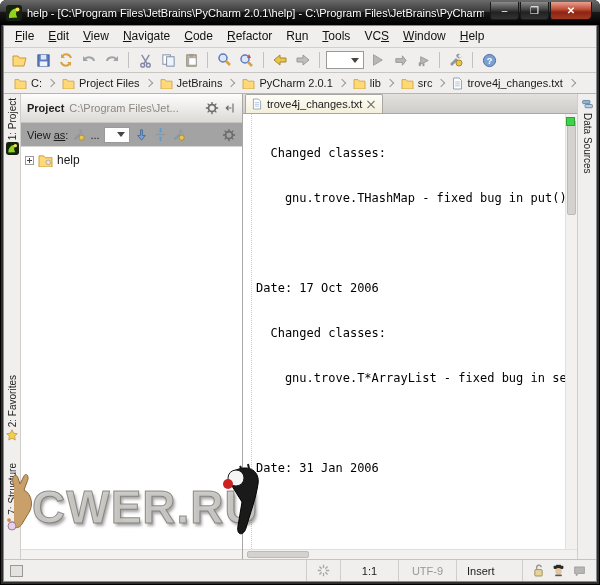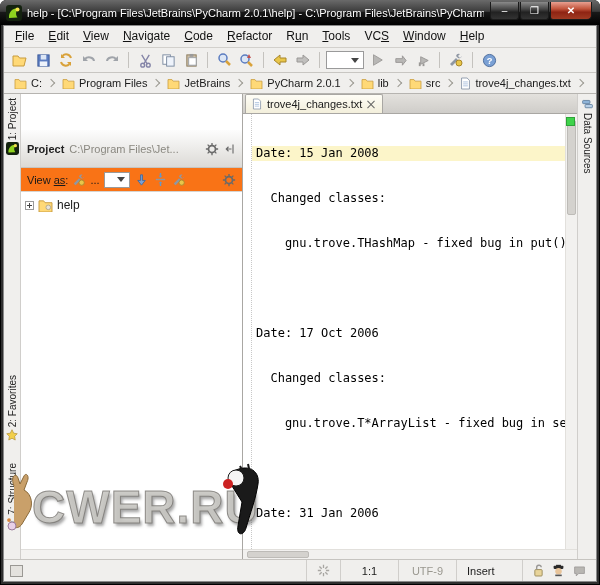--- a/index.html
+++ b/index.html
@@ -54,25 +54,25 @@
                 align-items:center; border-right:1px solid #d0cecb; }
   .side-strip.right { border-right:none; border-left:1px solid #d0cecb; width:19px; }
   .vtab { display:flex; flex-direction:column; align-items:center; gap:2px; padding:4px 0; }
   .vtab-label { writing-mode:vertical-rl; transform:rotate(180deg); font-size:10px; color:#222;
                 white-space:nowrap; }
   .vtab-label.tdown { transform:none; }
   .spacer { flex:1; }
 
   
   .project { width:222px; flex:none; display:flex; flex-direction:column; border-right:1px solid #a9a7a3; background:#fff; }
-  .proj-header { height:38px; background:linear-gradient(#fdfdfd,#dcdad6); border-bottom:1px solid #c6c4c0;
-                 display:flex; align-items:center; padding:0 6px; gap:5px; font-size:11px; flex:none;margin-top:36px; }
+  .proj-header { height:29px; background:linear-gradient(#fdfdfd,#dcdad6); border-bottom:1px solid #c6c4c0;
+                 display:flex; align-items:center; padding:0 6px; gap:5px; font-size:11px; flex:none; }
   .proj-title { font-weight:bold; color:#222; }
   .proj-path { color:#8a8880; flex:1; white-space:nowrap; overflow:hidden; }
-  .proj-toolbar { height:24px; background:#f97316; border-bottom:1px solid #d6d4d0;
+  .proj-toolbar { height:24px; background:#a3a3a3; border-bottom:1px solid #d6d4d0;
                   display:flex; align-items:center; padding:0 6px; gap:4px; font-size:11px; flex:none; }
   .tree { flex:1; background:#fff; padding:4px 4px; position:relative; overflow:hidden; }
   .tree-row { display:flex; align-items:center; gap:4px; height:18px; font-size:12px; }
   .expand-box { width:9px; height:9px; border:1px solid #9a9a9a; background:#fff; position:relative; flex:none; }
   .expand-box::before, .expand-box::after { content:""; position:absolute; background:#444; }
   .expand-box::before { left:1px; right:1px; top:3px; height:1px; }
   .expand-box::after { top:1px; bottom:1px; left:3px; width:1px; }
   .proj-hscroll { height:10px; background:#f3f2f0; border-top:1px solid #e0dedb; flex:none; }
 
   
@@ -278,21 +278,21 @@
             <svg width="13" height="11" viewBox="0 0 16 14">
               <path d="M1 2h5l1.5 2H15v10H1z" fill="#ffd977" stroke="#c89b3c"></path>
             </svg>
             <span>C:</span>
           </span>
           <span class="chev"></span>
         <span class="crumb">
             <svg width="13" height="11" viewBox="0 0 16 14">
               <path d="M1 2h5l1.5 2H15v10H1z" fill="#ffd977" stroke="#c89b3c"></path>
             </svg>
-            <span>Program Files</span>
+            <span>Project Files</span>
           </span>
           <span class="chev"></span>
         <span class="crumb">
             <svg width="13" height="11" viewBox="0 0 16 14">
               <path d="M1 2h5l1.5 2H15v10H1z" fill="#ffd977" stroke="#c89b3c"></path>
             </svg>
             <span>JetBrains</span>
           </span>
           <span class="chev"></span>
         <span class="crumb">
@@ -444,21 +444,20 @@
                   </svg>
                 </span>
               <span>trove4j_changes.txt</span>
               <span class="tab-close"></span>
             </div>
           </div>
           <div class="editor-body">
             <div class="err-stripe"></div>
             <div class="gutter"></div>
             <div class="code">
-              <div class="code-line current">Date: 15 Jan 2008</div>
               <div class="code-line">  Changed classes:</div>
               <div class="code-line">    gnu.trove.THashMap - fixed bug in put() meth</div>
               <div class="code-line"></div>
               <div class="code-line">Date: 17 Oct 2006</div>
               <div class="code-line">  Changed classes:</div>
               <div class="code-line">    gnu.trove.T*ArrayList - fixed bug in set() m</div>
               <div class="code-line"></div>
               <div class="code-line">Date: 31 Jan 2006</div>
               
               

